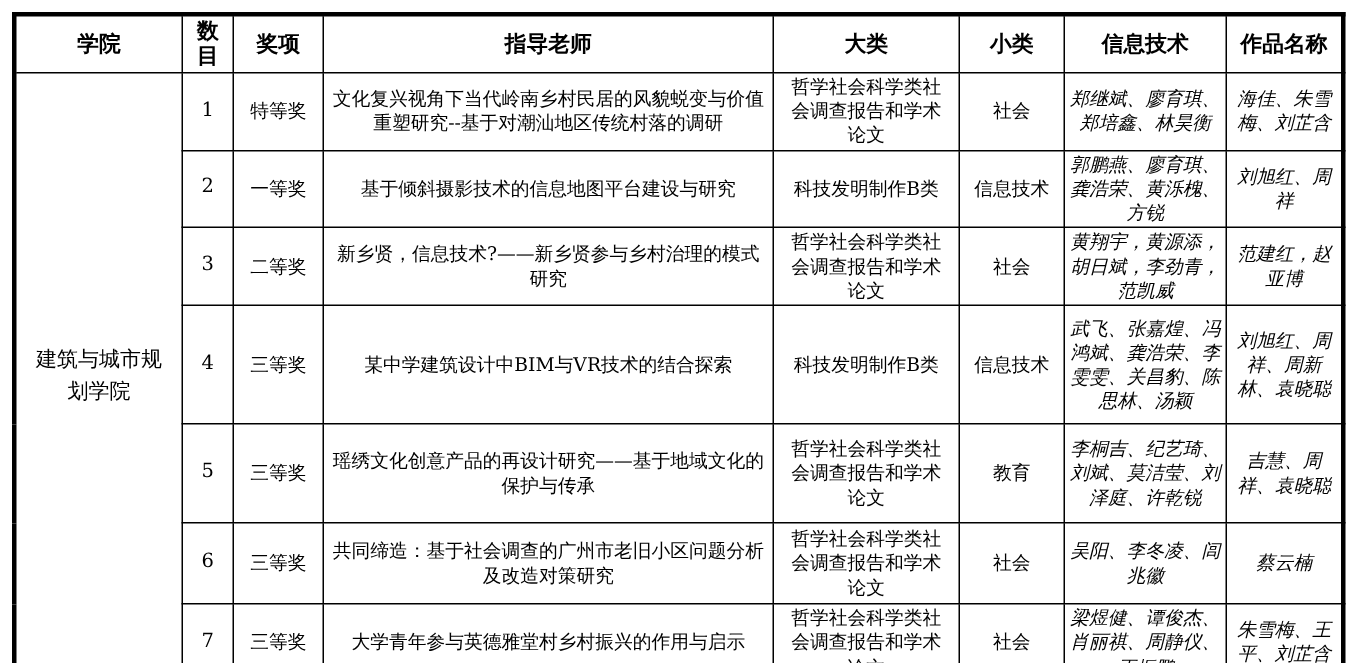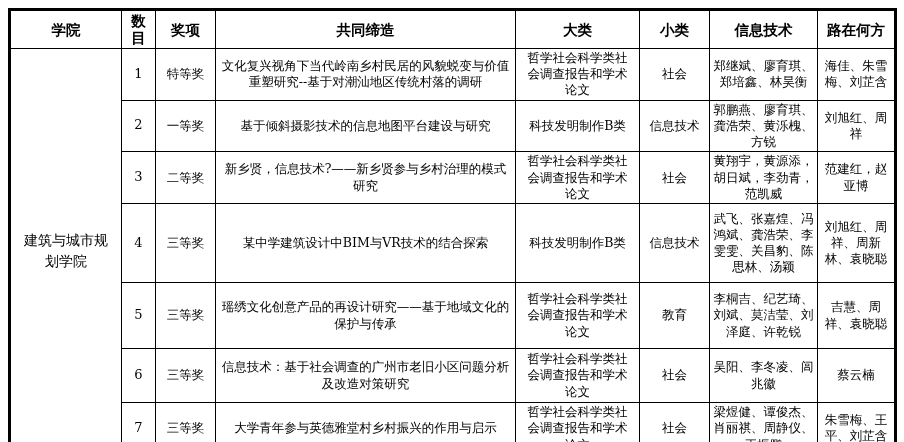--- a/index.html
+++ b/index.html
@@ -37,21 +37,21 @@
     padding: 1px 4px;
   }
   td.college-cell {
     font-size: 14px;
     padding: 0 12px;
     line-height: 1.5;
   }
   td.num-cell { font-size: 13px; }
   td.title-cell { padding: 1px 4px; }
   td.cat-cell { padding: 1px 6px; }
-  td.people-cell { padding: 1px 2px; }
+  td.people-cell { padding: 1px 2px; font-style: italic; }
   tr.hdr    { height: 37px; }
   tr.row-0  { height: 48px; }
   tr.row-1  { height: 49px; }
   tr.row-2  { height: 47px; }
   tr.row-3  { height: 79px; }
   tr.row-4  { height: 66px; }
   tr.row-5  { height: 54px; }
   tr.row-6  { height: 48px; }
 </style>
 </head>
@@ -66,25 +66,25 @@
     <col style="width:124px">
       <col style="width:70px">
       <col style="width:108px">
       <col style="width:78px">
   </colgroup>
   <thead>
     <tr class="hdr">
       <th>学院</th>
       <th>数目</th>
       <th>奖项</th>
-      <th>共同缔造</th>
+      <th>指导老师</th>
       <th>大类</th>
       <th>小类</th>
       <th>信息技术</th>
-      <th>路在何方</th>
+      <th>作品名称</th>
     </tr>
   </thead>
   <tbody>
     <tr class="row-0">
       <td rowspan="7" class="college-cell">建筑与城市规划学院</td>
       <td class="num-cell">1</td>
       <td>特等奖</td>
       <td class="title-cell">文化复兴视角下当代岭南乡村民居的风貌蜕变与价值重塑研究--基于对潮汕地区传统村落的调研</td>
       <td class="cat-cell">哲学社会科学类社会调查报告和学术论文</td>
       <td>社会</td>
@@ -123,21 +123,21 @@
       <td>三等奖</td>
       <td class="title-cell">瑶绣文化创意产品的再设计研究——基于地域文化的保护与传承</td>
       <td class="cat-cell">哲学社会科学类社会调查报告和学术论文</td>
       <td>教育</td>
       <td class="people-cell">李桐吉、纪艺琦、刘斌、莫洁莹、刘泽庭、许乾锐</td>
       <td class="people-cell">吉慧、周祥、袁晓聪</td>
     </tr>
     <tr class="row-5">
       <td class="num-cell">6</td>
       <td>三等奖</td>
-      <td class="title-cell">信息技术：基于社会调查的广州市老旧小区问题分析及改造对策研究</td>
+      <td class="title-cell">共同缔造：基于社会调查的广州市老旧小区问题分析及改造对策研究</td>
       <td class="cat-cell">哲学社会科学类社会调查报告和学术论文</td>
       <td>社会</td>
       <td class="people-cell">吴阳、李冬凌、闾兆徽</td>
       <td class="people-cell">蔡云楠</td>
     </tr>
     <tr class="row-6">
       <td class="num-cell">7</td>
       <td>三等奖</td>
       <td class="title-cell">大学青年参与英德雅堂村乡村振兴的作用与启示</td>
       <td class="cat-cell">哲学社会科学类社会调查报告和学术论文</td>

